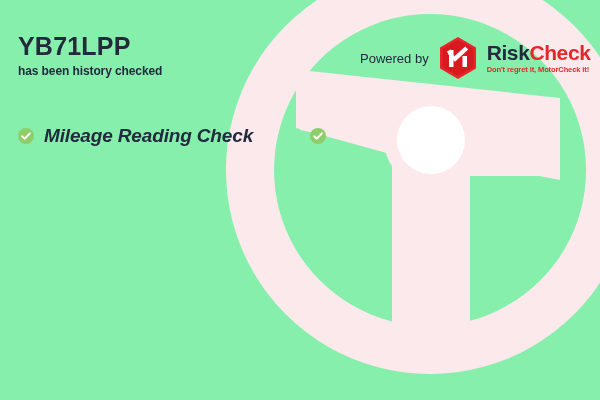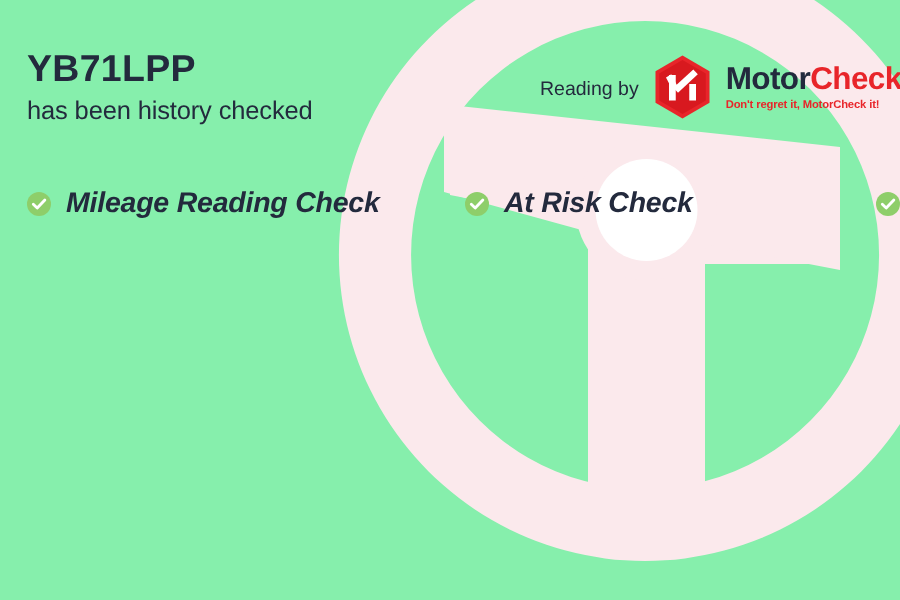--- a/index.html
+++ b/index.html
@@ -41,22 +41,22 @@
     font-size: 25px;
     font-weight: bold;
     letter-spacing: 0.2px;
     color: #232a3d;
     line-height: 1;
   }
   .subtitle {
     position: absolute;
     left: 18px;
     top: 64px;
-    font-size: 17px;
-    font-weight: normal;
+    font-size: 12px;
+    font-weight: bold;
     letter-spacing: -0.1px;
     color: #232a3d;
     line-height: 1.2;
     text-align: center;
   }
   .timestamp {
     position: absolute;
     left: 18px;
     top: 90px;
     font-size: 11.5px;
@@ -174,62 +174,55 @@
     <path d="M300 70 L560 98 L560 180 L300 130 Z" fill="#fbe9ec"></path>
     <circle cx="431" cy="140" r="47" fill="#fbe9ec"></circle>
     <circle cx="431" cy="140" r="34" fill="#ffffff"></circle>
   </svg>
 
   <div class="header">
     <div class="plate-title">YB71LPP</div>
     <div class="subtitle">has been history checked</div>
 
     <div class="brand">
-      <span class="powered-by">Reading by</span>
+      <span class="powered-by">Powered by</span>
 
       <svg class="brand-mark" viewBox="0 0 40 44" xmlns="http://www.w3.org/2000/svg" aria-hidden="true">
         <polygon points="20,1 38,11.5 38,32.5 20,43 2,32.5 2,11.5" fill="#e8252a"></polygon>
         <polygon points="20,4 35.5,13 35.5,31 20,40 4.5,31 4.5,13" fill="#d8191f"></polygon>
         <path d="M11 31 L11 14 L15.5 14 L15.5 31 Z" fill="#ffffff"></path>
         <path d="M24.5 31 L24.5 20 L29 20 L29 31 Z" fill="#ffffff"></path>
         <path d="M12.5 13.5 L17.2 22.5 L13.6 24.5 L9 15.6 Z" fill="#ffffff"></path>
         <path d="M30.2 13.5 L17.0 25.8 L13.9 22.5 L27.2 10.4 Z" fill="#ffffff"></path>
       </svg>
 
       <span class="brand-word">
         <span class="brand-name">
-          <span class="motor">Motor</span><span class="check">Check</span>
+          <span class="motor">Risk</span><span class="check">Check</span>
         </span>
         <span class="brand-tagline">Don't regret it, MotorCheck it!</span>
       </span>
     </div>
   </div>
 
   <div class="checks">
 
     <div class="check-item">
       <svg class="check-icon" viewBox="0 0 16 16" xmlns="http://www.w3.org/2000/svg" aria-hidden="true">
         <circle cx="8" cy="8" r="8" fill="#8ece6a"></circle>
         <path d="M4.2 8.2 L6.8 10.7 L11.9 5.3" fill="none" stroke="#ffffff" stroke-width="1.9" stroke-linecap="round" stroke-linejoin="round"></path>
       </svg>
       <span class="check-label">Mileage Reading Check</span>
     </div>
 
+
     <div class="check-item">
       <svg class="check-icon" viewBox="0 0 16 16" xmlns="http://www.w3.org/2000/svg" aria-hidden="true">
         <circle cx="8" cy="8" r="8" fill="#8ece6a"></circle>
         <path d="M4.2 8.2 L6.8 10.7 L11.9 5.3" fill="none" stroke="#ffffff" stroke-width="1.9" stroke-linecap="round" stroke-linejoin="round"></path>
       </svg>
-      <span class="check-label">At Risk Check</span>
+
     </div>
 
-    <div class="check-item">
-      <svg class="check-icon" viewBox="0 0 16 16" xmlns="http://www.w3.org/2000/svg" aria-hidden="true">
-        <circle cx="8" cy="8" r="8" fill="#8ece6a"></circle>
-        <path d="M4.2 8.2 L6.8 10.7 L11.9 5.3" fill="none" stroke="#ffffff" stroke-width="1.9" stroke-linecap="round" stroke-linejoin="round"></path>
-      </svg>
-
-    </div>
-
   </div>
 
 
 </div>
 
 </body></html>

